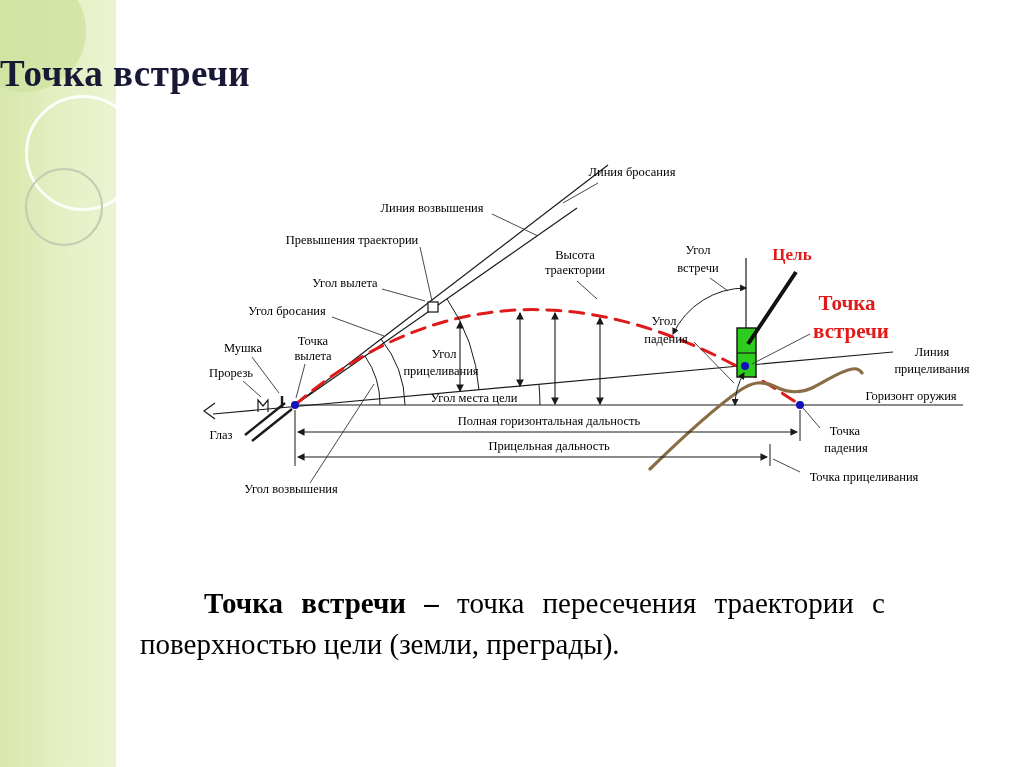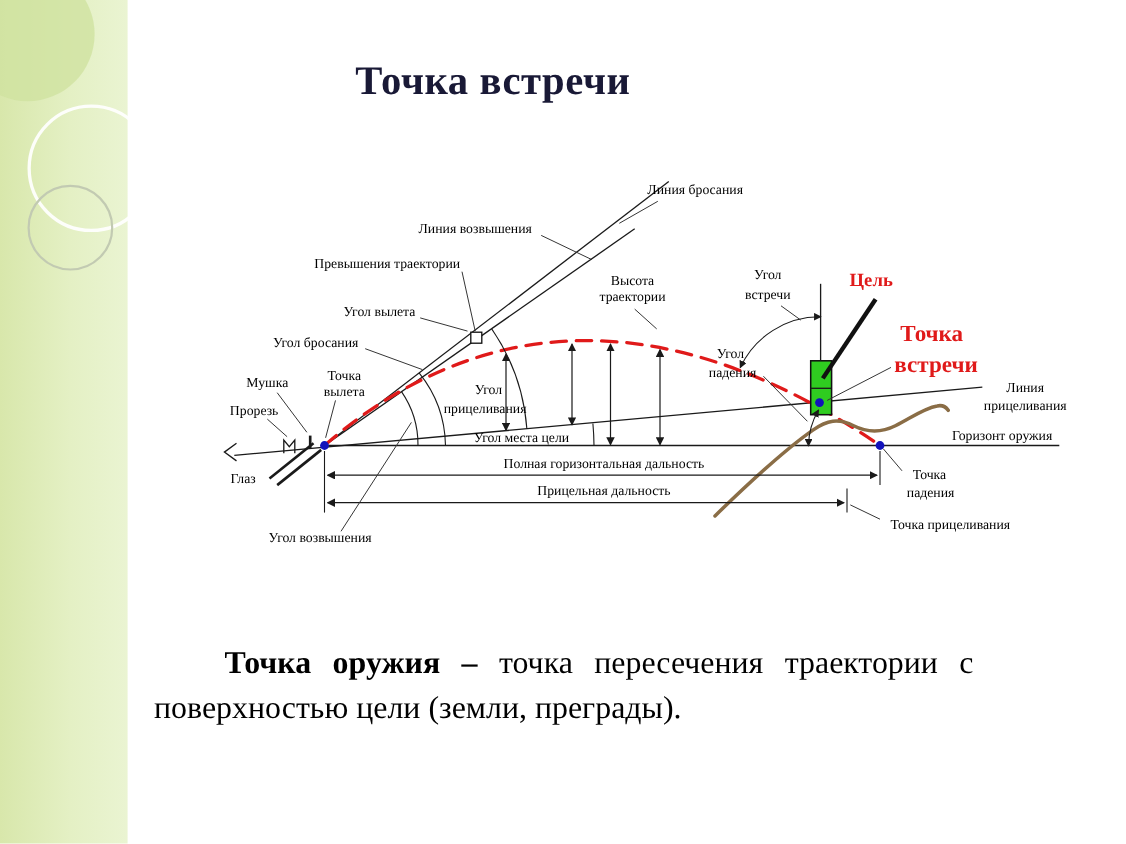--- a/index.html
+++ b/index.html
@@ -13,21 +13,21 @@
     position:absolute;left:0;top:0;width:116px;height:767px;
     background:linear-gradient(90deg,#d8e7ab 0%,#e4f0c4 55%,#eaf4d2 100%);
   }
   .circle{position:absolute;border-radius:50%;}
   .c-corner{left:-36px;top:-30px;width:122px;height:122px;background:#cfe2a0;opacity:.8;}
   .c-big{left:25px;top:95px;width:110px;height:110px;border:3px solid rgba(255,255,255,.92);}
   .c-small{left:25px;top:168px;width:74px;height:74px;border:2px solid #c2cab2;}
   
   .title{
     position:absolute;left:0;top:52px;width:896px;margin:0;
-    text-align:center;font-size:37px;font-weight:bold;
+    text-align:left;font-size:37px;font-weight:bold;
     color:var(--title-color,#191936);letter-spacing:.5px;
   }
   
   .definition{
     position:absolute;left:140px;top:583px;width:745px;margin:0;
     font-size:29px;line-height:1.4;text-align:justify;text-indent:64px;color:#000;
   }
   .definition b{font-weight:bold;}
   
   .diagram{position:absolute;left:0;top:0;}
@@ -154,13 +154,13 @@
   <text x="932" y="356" text-anchor="middle">Линия</text>
   <text x="932" y="373" text-anchor="middle">прицеливания</text>
   <text x="911" y="400" text-anchor="middle">Горизонт оружия</text>
   <text x="845" y="435" text-anchor="middle">Точка</text>
   <text x="846" y="452" text-anchor="middle">падения</text>
   <text x="864" y="481" text-anchor="middle">Точка прицеливания</text>
   <text x="549" y="425" text-anchor="middle">Полная горизонтальная дальность</text>
   <text x="549" y="450" text-anchor="middle">Прицельная дальность</text>
 </svg>
 
-<p class="definition"><b>Точка оружия – </b><span>точка пересечения траектории с поверхностью цели (земли, преграды).</span></p>
+<p class="definition"><b>Точка встречи – </b><span>точка пересечения траектории с поверхностью цели (земли, преграды).</span></p>
 
 </body></html>

